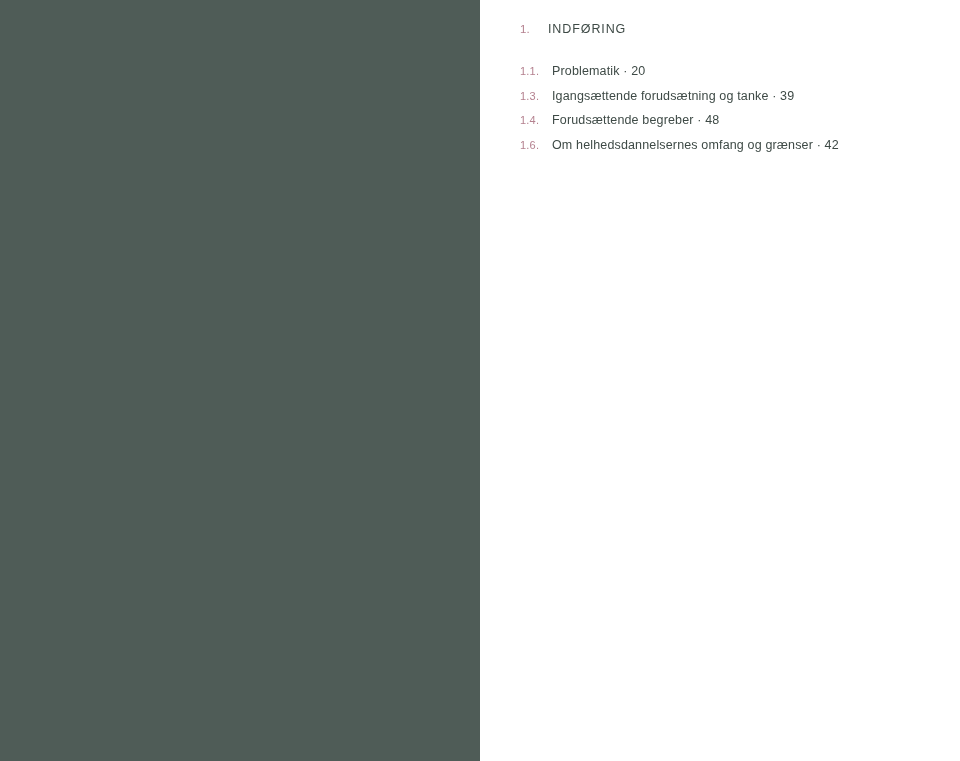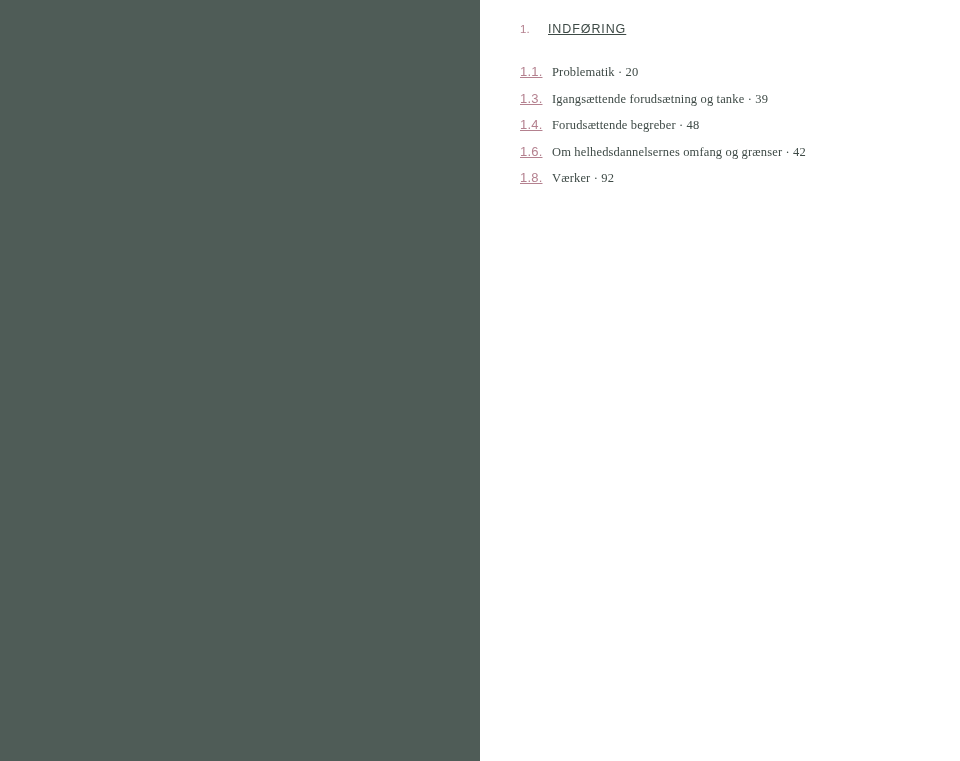--- a/index.html
+++ b/index.html
@@ -46,41 +46,38 @@
     color: #b4818f;
     font-size: 11.5px;
     width: 28px;
     flex: 0 0 28px;
     letter-spacing: 0.2px;
   }
   .toc-chapter .title {
     color: #3e4a46;
     font-size: 12.5px;
     letter-spacing: 0.9px;
-    text-decoration: underline;
   }
   .toc-row {
     display: flex;
     align-items: baseline;
     margin-bottom: 10.5px;
   }
   .toc-row .num {
     color: #b4818f;
-    font-size: 13px;
+    font-size: 11px;
     width: 32px;
     flex: 0 0 32px;
     letter-spacing: 0.2px;
-    text-decoration: underline;
   }
   .toc-row .label {
     color: #3e4a46;
     font-size: 12.5px;
     letter-spacing: 0.15px;
     white-space: nowrap;
-    font-family: Liberation Serif, serif;
   }
 </style>
 </head>
 <body>
 
 <div class="spread">
 
   <div class="left-page"></div>
 
   <div class="right-page">
@@ -100,21 +97,17 @@
         <span class="label">Igangsættende forudsætning og tanke · 39</span>
       </div>
       <div class="toc-row">
         <span class="num">1.4.</span>
         <span class="label">Forudsættende begreber · 48</span>
       </div>
       <div class="toc-row">
         <span class="num">1.6.</span>
         <span class="label">Om helhedsdannelsernes omfang og grænser · 42</span>
       </div>
-      <div class="toc-row">
-        <span class="num">1.8.</span>
-        <span class="label">Værker · 92</span>
-      </div>
 
     </div>
   </div>
 
 </div>
 
 </body></html>

